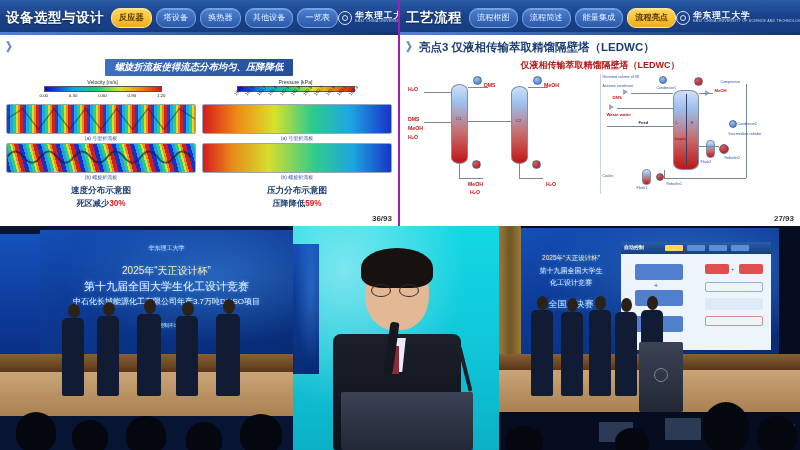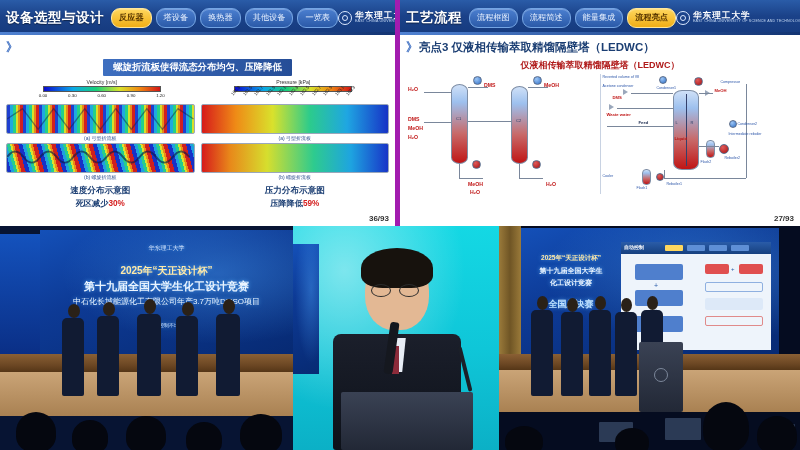--- a/index.html
+++ b/index.html
@@ -3,21 +3,21 @@
 <meta charset="utf-8">
 <style>
   * { margin:0; padding:0; box-sizing:border-box; }
   html,body { width:800px; height:450px; overflow:hidden; background:#0b1530;
               font-family:"Liberation Sans","DejaVu Sans",sans-serif; }
   .stage { position:relative; width:800px; height:450px; }
 
   
   .slides { position:absolute; left:0; top:0; width:800px; height:226px; display:flex; }
   .slide { position:relative; width:400px; height:226px; background:#ffffff; overflow:hidden; }
-  .slide.left { border-right:5px solid #a21caf; }
+  .slide.left { border-right:2px solid #a21caf; }
 
   .hdr { position:relative; height:35px;
          background:linear-gradient(180deg,#2a5ca8 0%,#1b4289 45%,#153a7e 100%);
          display:flex; align-items:center; padding:0 6px; overflow:hidden; }
   .hdr:after{ content:""; position:absolute; left:0; bottom:0; width:100%; height:3px;
               background:linear-gradient(90deg,#6fa8ff,#11306b); opacity:.65; }
   .hdr-title { color:#fff; font-size:13.5px; font-weight:bold; letter-spacing:.5px;
                white-space:nowrap; margin-right:7px; text-shadow:0 1px 1px rgba(0,0,0,.45); }
   .tabs { display:flex; gap:4px; align-items:center; flex:1; }
   .tab { font-size:8.2px; color:#e8f1ff; padding:3.5px 7px; border-radius:9px;
@@ -34,21 +34,21 @@
   .logo .lname { display:flex; flex-direction:column; line-height:1.05; }
   .logo .cn { color:#fff; font-size:8.6px; font-weight:bold; letter-spacing:1px; white-space:nowrap;}
   .logo .en { color:#c8dbf5; font-size:3.6px; letter-spacing:.2px; white-space:nowrap; }
 
   .body { position:relative; height:191px; background:#fff; padding:4px 6px 0 6px; }
   .sec-title { display:flex; align-items:baseline; gap:3px; font-size:11.5px; font-weight:bold;
                color:#1b3e73; white-space:nowrap; }
   .chev { color:#4a78c6; font-size:12px; letter-spacing:-2px; font-weight:bold; }
   .banner { margin:3px auto 0 auto; background:linear-gradient(90deg,#3e6fc0,#254d97);
             color:#fff; font-size:9.4px; font-weight:bold; text-align:center;
-            padding:2px 10px; width:max-content; border-radius:1px; }
+            padding:2px 10px; width:max-content; border-radius:1px;font-style:italic; }
   .sub-row { display:flex; margin-top:3px; }
   .sub-h { flex:1; text-align:center; font-size:9px; font-weight:bold; color:#b01a1a; }
 
   
   .cbars { display:flex; margin-top:3px; }
   .cbwrap { flex:1; display:flex; flex-direction:column; align-items:center; }
   .cblabel { font-size:5.2px; color:#333; margin-bottom:1px; }
   .cbar { width:118px; height:6px; border:.5px solid #555;
           background:linear-gradient(90deg,#0b0bd0 0%,#0aa8e8 25%,#18d07a 45%,#d8e32a 65%,#f08a12 82%,#d31616 100%); }
   .cbticks { width:126px; display:flex; justify-content:space-between; font-size:4.4px;
@@ -98,21 +98,21 @@
   .photos { position:absolute; left:0; top:226px; width:800px; height:224px; display:flex; }
   .photo { position:relative; overflow:hidden; background:#04112e; }
   .p-left { width:293px; } .p-mid { width:206px; } .p-right { width:301px; }
 
   .hall-bg { position:absolute; inset:0; }
   .screen-blue { position:absolute; background:
       linear-gradient(160deg,#1450b8 0%,#0d3a95 40%,#072a73 100%); overflow:hidden; }
   .screen-blue:before{ content:""; position:absolute; inset:0;
       background:radial-gradient(ellipse at 70% 35%,rgba(80,170,255,.38),transparent 62%); }
   .scr-txt { position:absolute; left:0; right:0; text-align:center; color:#eaf4ff;
-             font-weight:bold; white-space:nowrap; text-shadow:0 0 4px rgba(90,180,255,.8); }
+             font-weight:normal; white-space:nowrap; text-shadow:0 0 4px rgba(90,180,255,.8); }
   .wood { position:absolute; background:linear-gradient(180deg,#8a6034,#6d4824 60%,#553617); }
   .floor { position:absolute; background:linear-gradient(180deg,#caa477,#a98152); }
   .person { position:absolute; background:#111b33; border-radius:5px 5px 2px 2px; }
   .head { position:absolute; background:#2a2118; border-radius:50%; }
   .tie { position:absolute; background:#2b4f9e; }
   .aud { position:absolute; background:#05070f; border-radius:50% 50% 40% 40%; }
   .curtain { position:absolute; background:linear-gradient(90deg,#9a7a3a,#6f5525,#9a7a3a); }
 
   .cyan-scr { position:absolute; inset:0; background:
       linear-gradient(180deg,#14d8e4 0%,#0fc6d8 55%,#0bb0c6 100%); }

